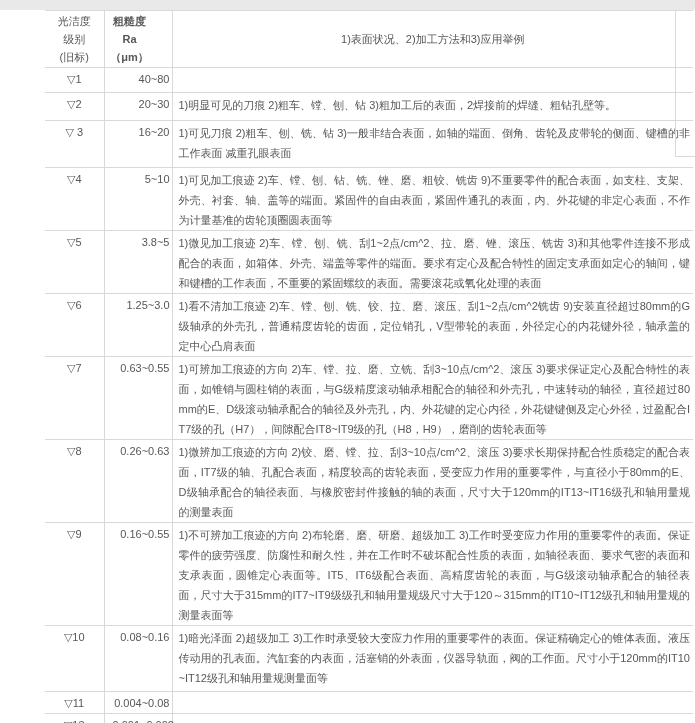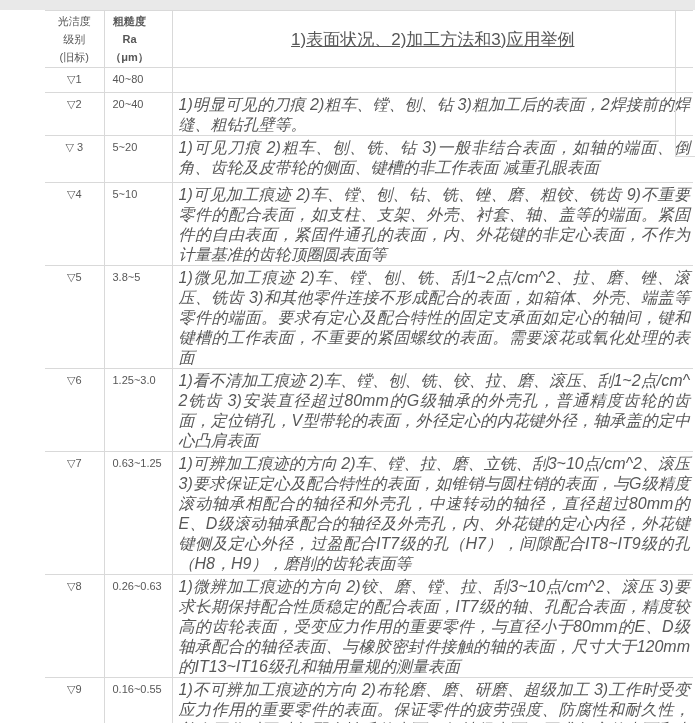--- a/index.html
+++ b/index.html
@@ -16,26 +16,26 @@
   col.w1{width:59px;} col.w2{width:68px;} col.w3{width:521px;}
   th,td{
     border-bottom:1px solid #d9d9d9;
     vertical-align:top;color:#575757;font-weight:normal;
     box-sizing:border-box;
   }
   thead tr{height:54px;}
   th{border-top:1px solid #d9d9d9;}
   .h1,.h2{white-space:pre-line;line-height:18px;font-size:11px;text-align:center;border-right:1px solid #d9d9d9;}
   .h2{padding-right:18px;font-weight:bold;}
-  .h3{vertical-align:middle;font-size:17px;text-decoration:underline;}
+  .h3{vertical-align:middle;font-size:11px;}
   td.c1{font-size:11px;text-align:center;padding-top:5px;border-right:1px solid #d9d9d9;}
-  td.c2{font-size:11px;text-align:left;padding:5px 2px 0 8px;border-right:1px solid #d9d9d9;}
+  td.c2{font-size:11px;text-align:right;padding:5px 2px 0 8px;border-right:1px solid #d9d9d9;}
   td.c3{
-    font-size:16px;line-height:20px;text-align:justify;
-    word-break:break-all;padding:2px 3px 0 6px;font-style:italic;
+    font-size:11px;line-height:20px;text-align:justify;
+    word-break:break-all;padding:2px 3px 0 6px;
   }
   tbody tr:nth-child(1){height:25px;}
   tbody tr:nth-child(2){height:28px;}
   tbody tr:nth-child(3){height:47px;}
   tbody tr:nth-child(4){height:60px;}
   tbody tr:nth-child(5){height:62px;}
   tbody tr:nth-child(6){height:48px;}
   tbody tr:nth-child(7){height:80px;}
   tbody tr:nth-child(8){height:72px;}
   tbody tr:nth-child(9){height:80px;}
@@ -71,57 +71,67 @@
       </tr>
     </thead>
     <tbody>
       <tr>
         <td class="c1">▽1</td>
         <td class="c2">40~80</td>
         <td class="c3"></td>
       </tr>
       <tr>
         <td class="c1">▽2</td>
-        <td class="c2">20~40</td>
+        <td class="c2">20~30</td>
         <td class="c3">1)明显可见的刀痕 2)粗车、镗、刨、钻 3)粗加工后的表面，2焊接前的焊缝、粗钻孔壁等。</td>
       </tr>
       <tr>
         <td class="c1">▽ 3</td>
-        <td class="c2">5~20</td>
+        <td class="c2">16~20</td>
         <td class="c3">1)可见刀痕 2)粗车、刨、铣、钻 3)一般非结合表面，如轴的端面、倒角、齿轮及皮带轮的侧面、键槽的非工作表面 减重孔眼表面</td>
       </tr>
       <tr>
         <td class="c1">▽4</td>
         <td class="c2">5~10</td>
         <td class="c3">1)可见加工痕迹 2)车、镗、刨、钻、铣、锉、磨、粗铰、铣齿 9)不重要零件的配合表面，如支柱、支架、外壳、衬套、轴、盖等的端面。紧固件的自由表面，紧固件通孔的表面，内、外花键的非定心表面，不作为计量基准的齿轮顶圈圆表面等</td>
       </tr>
       <tr>
         <td class="c1">▽5</td>
         <td class="c2">3.8~5</td>
         <td class="c3">1)微见加工痕迹 2)车、镗、刨、铣、刮1~2点/cm^2、拉、磨、锉、滚压、铣齿 3)和其他零件连接不形成配合的表面，如箱体、外壳、端盖等零件的端面。要求有定心及配合特性的固定支承面如定心的轴间，键和键槽的工作表面，不重要的紧固螺纹的表面。需要滚花或氧化处理的表面</td>
       </tr>
       <tr>
         <td class="c1">▽6</td>
         <td class="c2">1.25~3.0</td>
-        <td class="c3">1)看不清加工痕迹 2)车、镗、刨、铣、铰、拉、磨、滚压、刮1~2点/cm^2铣齿 3)安装直径超过80mm的G级轴承的外壳孔，普通精度齿轮的齿面，定位销孔，V型带轮的表面，外径定心的内花键外径，轴承盖的定中心凸肩表面</td>
+        <td class="c3">1)看不清加工痕迹 2)车、镗、刨、铣、铰、拉、磨、滚压、刮1~2点/cm^2铣齿 9)安装直径超过80mm的G级轴承的外壳孔，普通精度齿轮的齿面，定位销孔，V型带轮的表面，外径定心的内花键外径，轴承盖的定中心凸肩表面</td>
       </tr>
       <tr>
         <td class="c1">▽7</td>
-        <td class="c2">0.63~1.25</td>
+        <td class="c2">0.63~0.55</td>
         <td class="c3">1)可辨加工痕迹的方向 2)车、镗、拉、磨、立铣、刮3~10点/cm^2、滚压 3)要求保证定心及配合特性的表面，如锥销与圆柱销的表面，与G级精度滚动轴承相配合的轴径和外壳孔，中速转动的轴径，直径超过80mm的E、D级滚动轴承配合的轴径及外壳孔，内、外花键的定心内径，外花键键侧及定心外径，过盈配合IT7级的孔（H7），间隙配合IT8~IT9级的孔（H8，H9），磨削的齿轮表面等</td>
       </tr>
       <tr>
         <td class="c1">▽8</td>
         <td class="c2">0.26~0.63</td>
         <td class="c3">1)微辨加工痕迹的方向 2)铰、磨、镗、拉、刮3~10点/cm^2、滚压 3)要求长期保持配合性质稳定的配合表面，IT7级的轴、孔配合表面，精度较高的齿轮表面，受变应力作用的重要零件，与直径小于80mm的E、D级轴承配合的轴径表面、与橡胶密封件接触的轴的表面，尺寸大于120mm的IT13~IT16级孔和轴用量规的测量表面</td>
       </tr>
       <tr>
         <td class="c1">▽9</td>
         <td class="c2">0.16~0.55</td>
         <td class="c3">1)不可辨加工痕迹的方向 2)布轮磨、磨、研磨、超级加工 3)工作时受变应力作用的重要零件的表面。保证零件的疲劳强度、防腐性和耐久性，并在工作时不破坏配合性质的表面，如轴径表面、要求气密的表面和支承表面，圆锥定心表面等。IT5、IT6级配合表面、高精度齿轮的表面，与G级滚动轴承配合的轴径表面，尺寸大于315mm的IT7~IT9级级孔和轴用量规级尺寸大于120～315mm的IT10~IT12级孔和轴用量规的测量表面等</td>
+      </tr>
+      <tr>
+        <td class="c1">▽10</td>
+        <td class="c2">0.08~0.16</td>
+        <td class="c3">1)暗光泽面 2)超级加工 3)工作时承受较大变应力作用的重要零件的表面。保证精确定心的锥体表面。液压传动用的孔表面。汽缸套的内表面，活塞销的外表面，仪器导轨面，阀的工作面。尺寸小于120mm的IT10~IT12级孔和轴用量规测量面等</td>
+      </tr>
+      <tr>
+        <td class="c1">▽11</td>
+        <td class="c2">0.004~0.08</td>
+        <td class="c3"></td>
       </tr>
       <tr>
         <td class="c1">▽13</td>
         <td class="c2">0.001~0.002</td>
         <td class="c3"></td>
       </tr>
 
     </tbody>
   </table>
 

